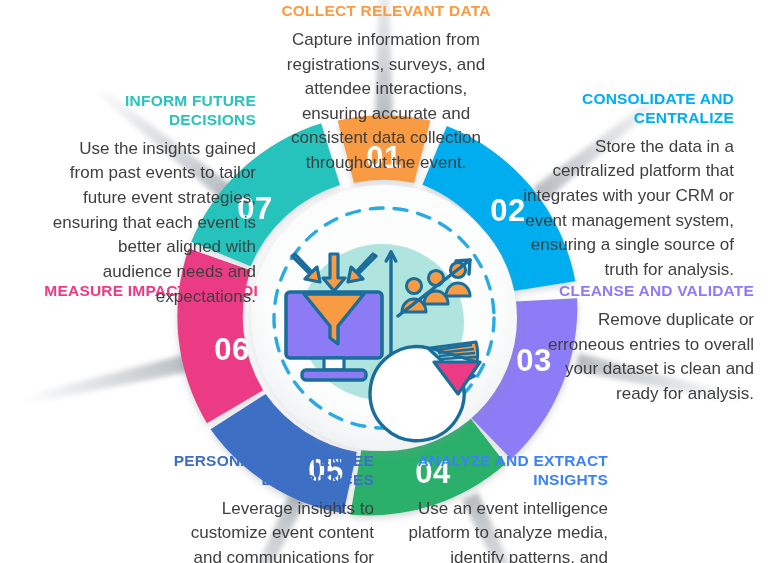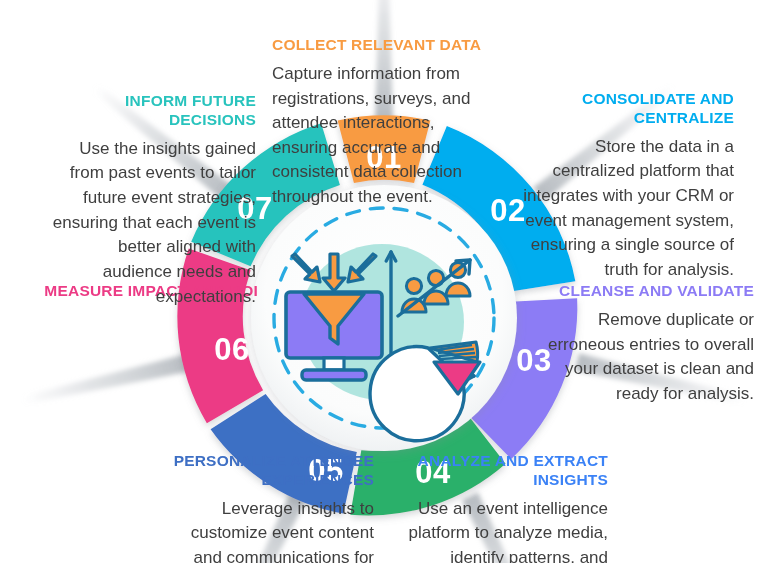--- a/index.html
+++ b/index.html
@@ -25,21 +25,21 @@
 
   
   .block{position:absolute;}
   .block h3{
     margin:0 0 7px 0;font-size:15.5px;font-weight:bold;
     letter-spacing:0.2px;line-height:1.22;text-transform:uppercase;
   }
   .block p{
     margin:0;font-size:17px;line-height:1.45;color:#3f3f3f;
   }
-  .ta-c{margin-top:34px;}
+  .ta-c{text-align:center;}
   .ta-r{text-align:right;}
   .ta-l{text-align:right;}
 
   .b01{left:272px;top:2px;width:228px;}
   .b02{left:512px;top:90px;width:222px;}
   .b03{left:548px;top:282px;width:206px;}
   .b04{left:398px;top:452px;width:210px;}
   .b05{left:158px;top:452px;width:216px;}
   .b06{left:40px;top:282px;width:218px;}
   .b07{left:48px;top:92px;width:208px;}

